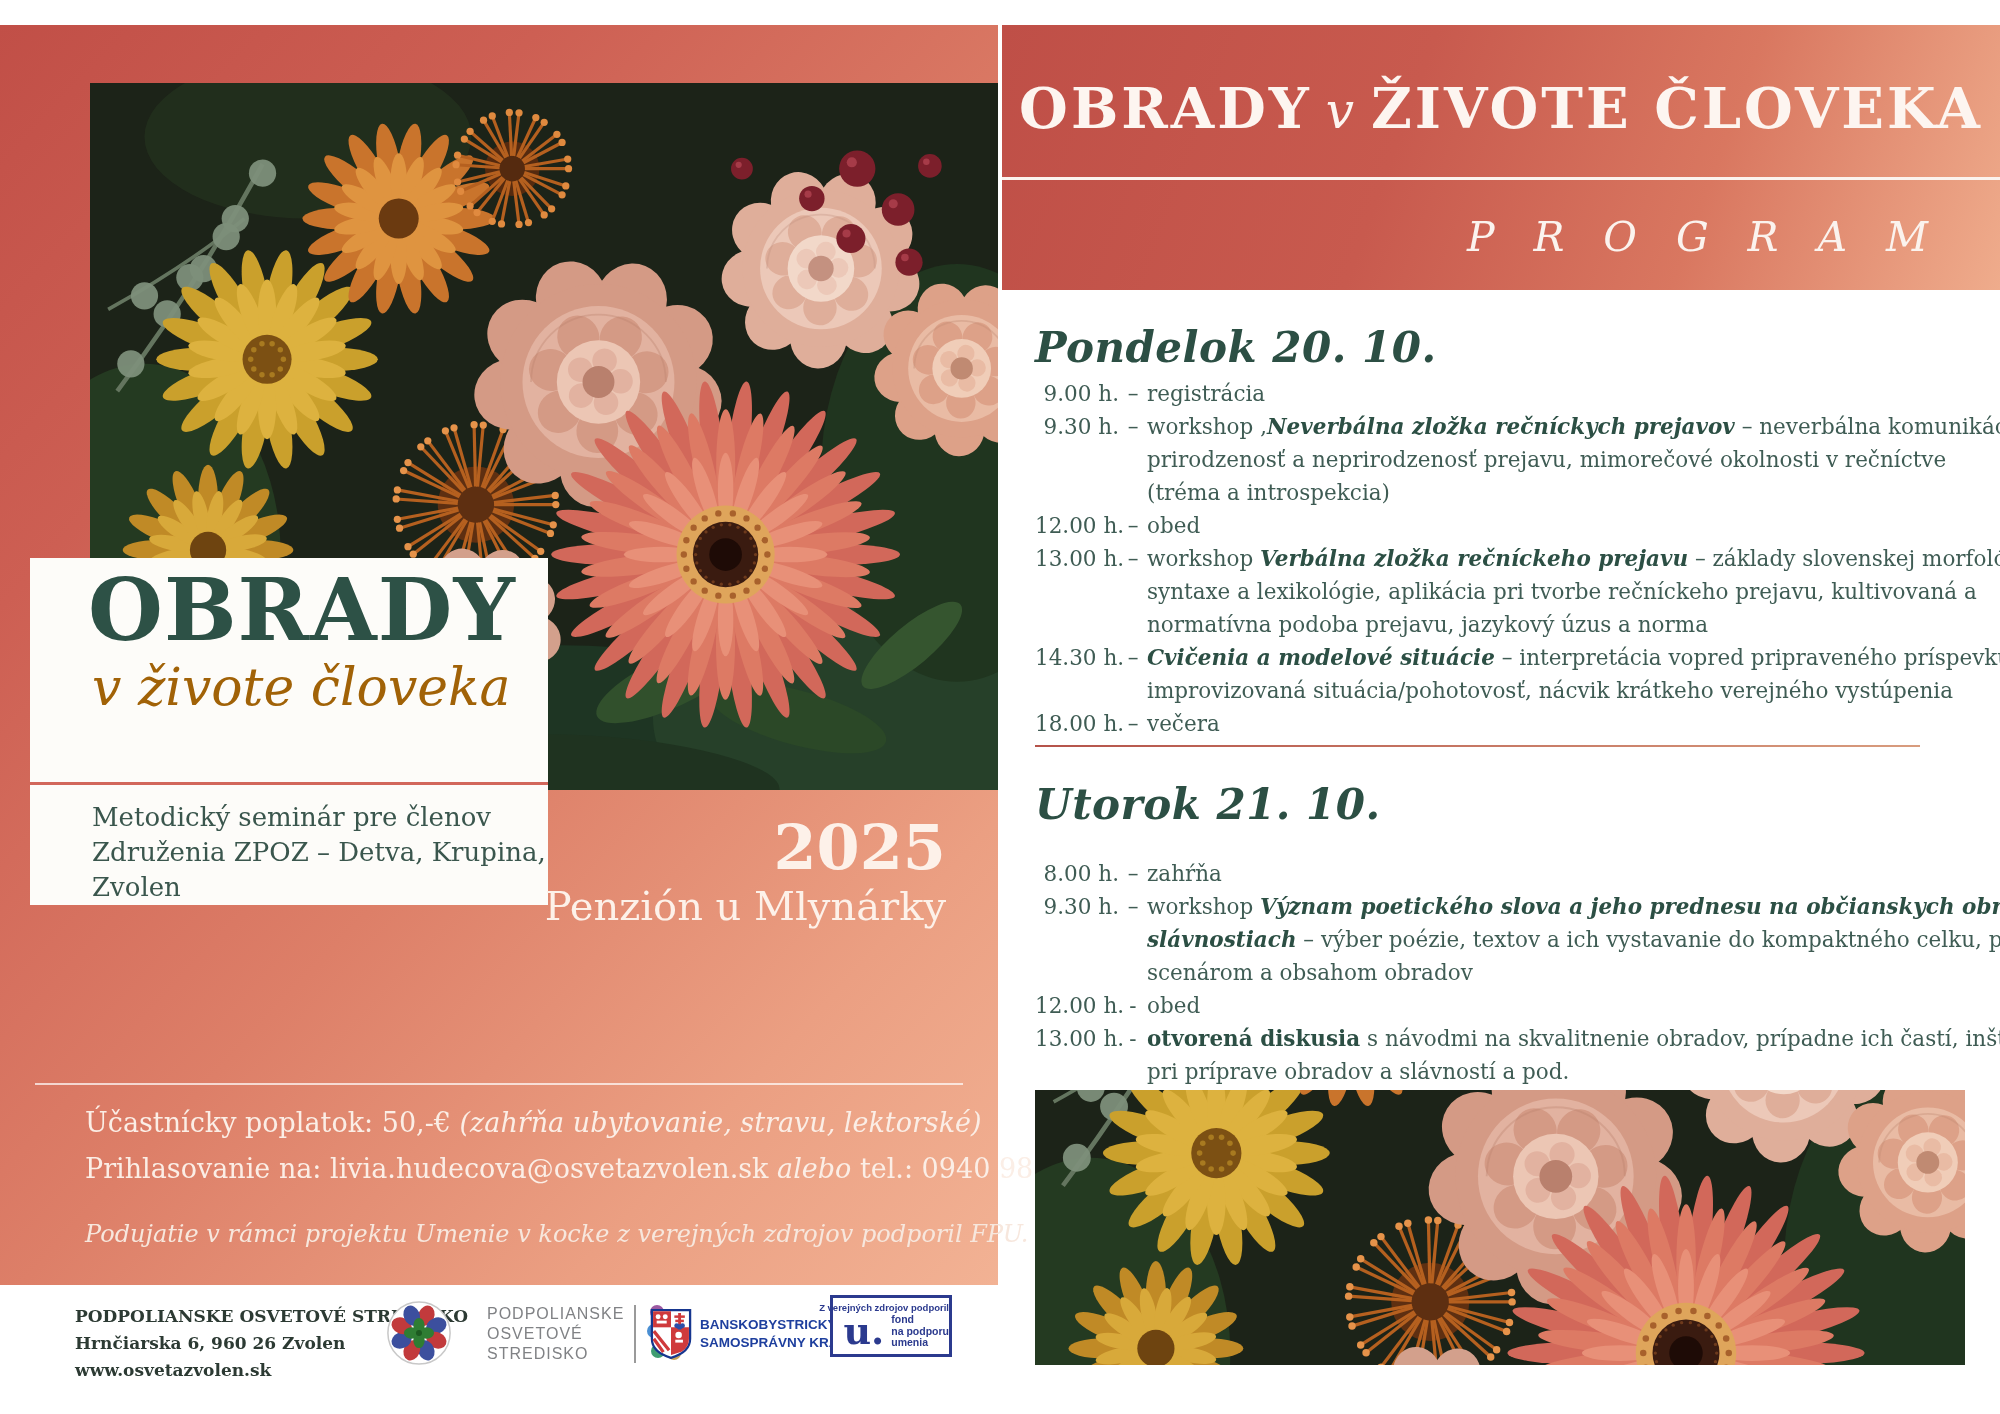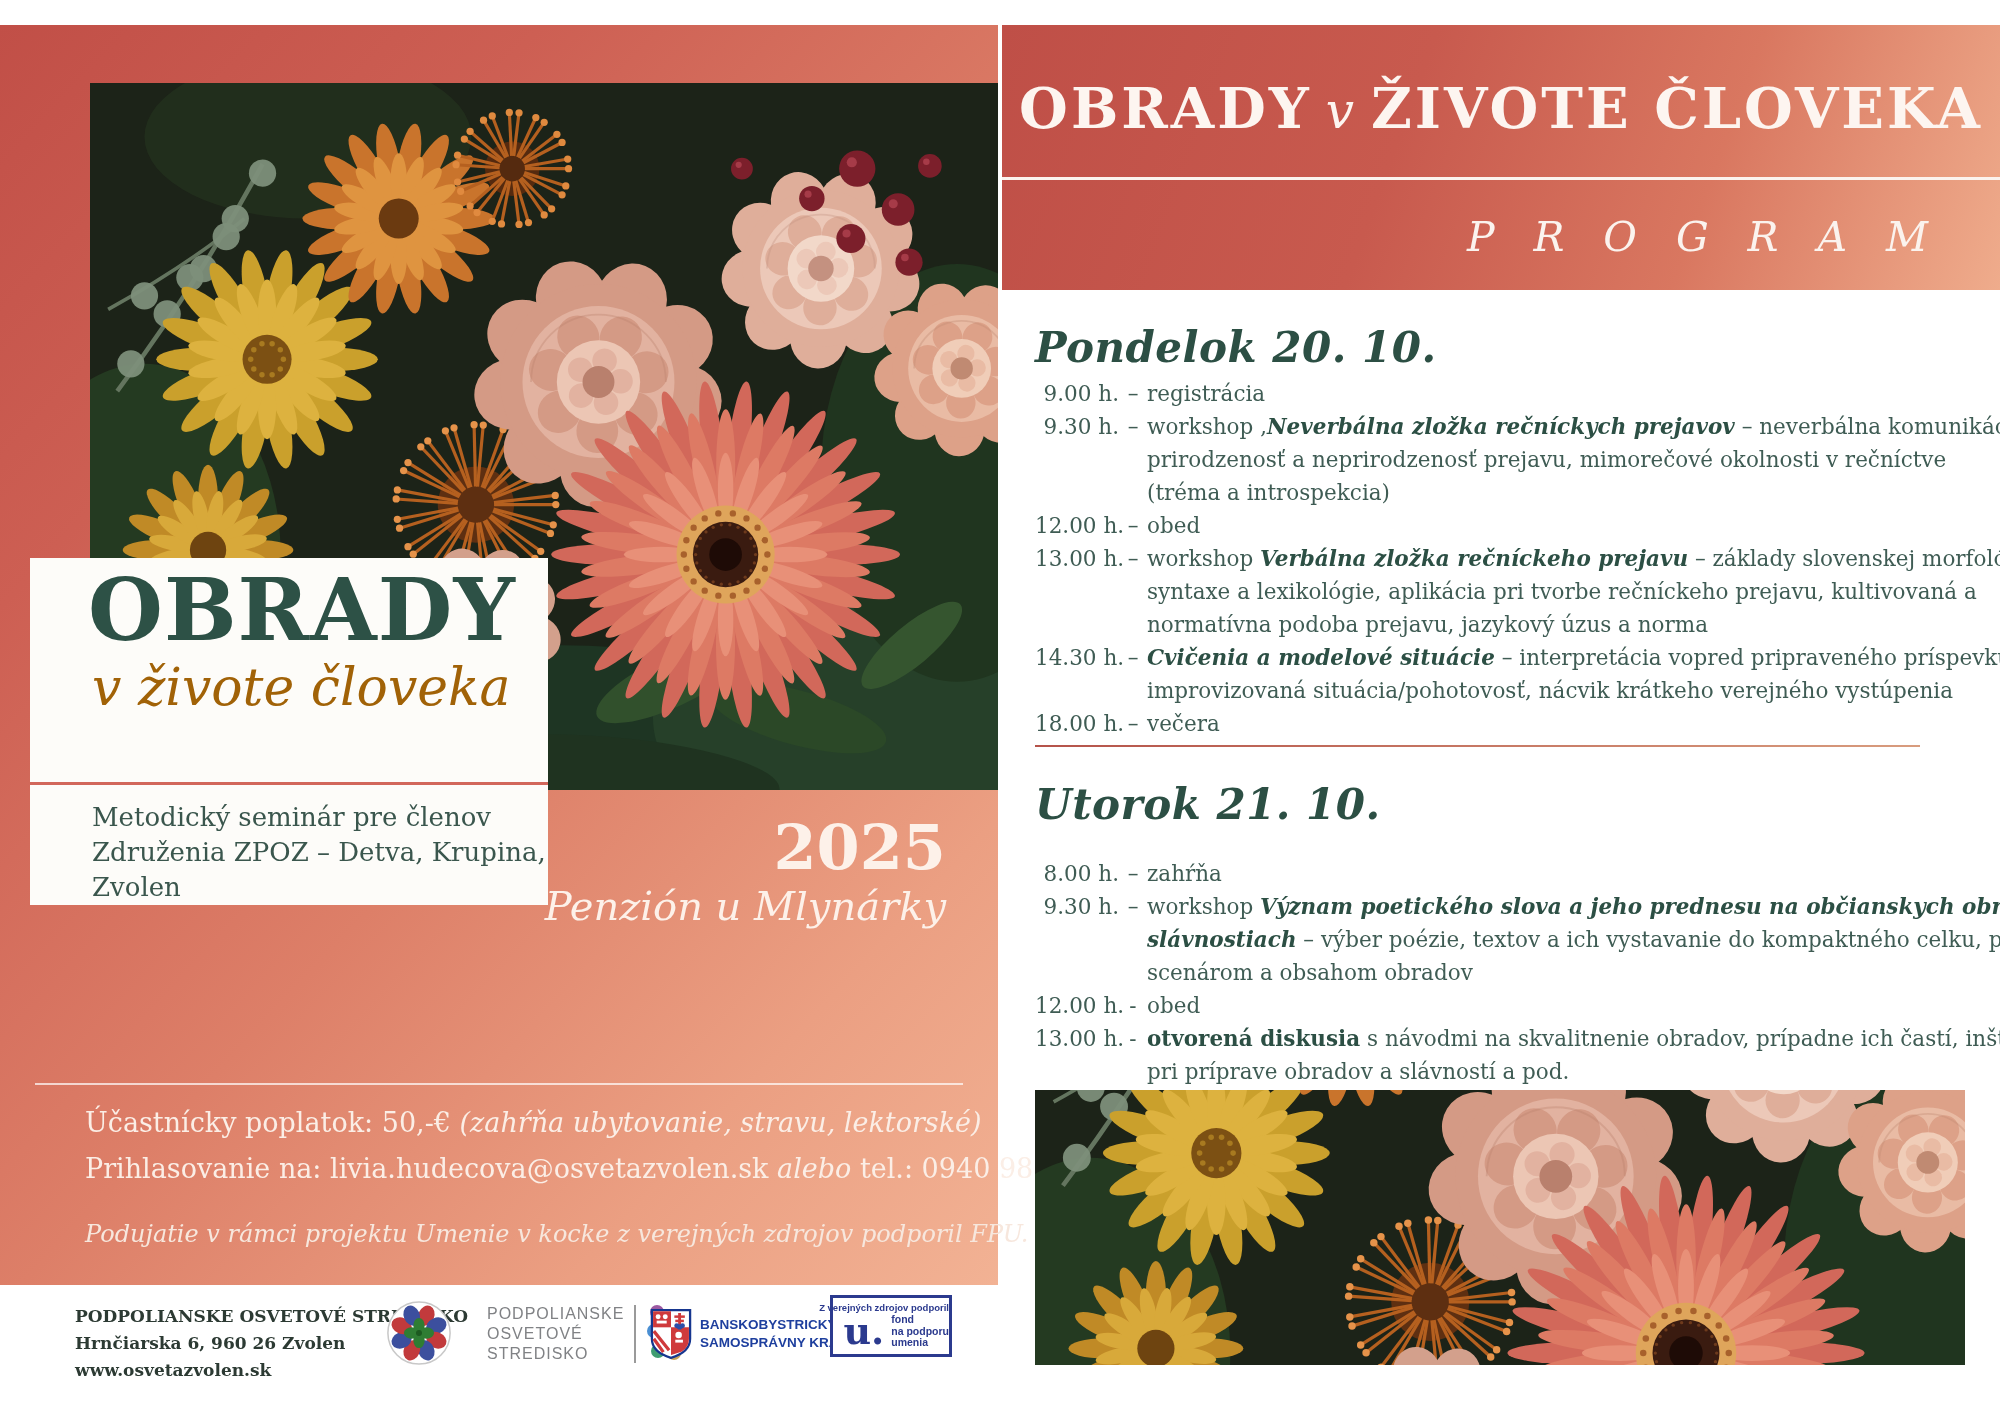--- a/index.html
+++ b/index.html
@@ -25,21 +25,21 @@
   .seminar    { position:absolute; left:62px; top:242px; font-size:26px; color:#3a564d; line-height:35px; }
 
   .lektori { position:absolute; left:75px; top:905px; color:#fdf1e9; }
   .lektori-label { font-style:italic; font-size:29px; line-height:34px; margin-bottom:10px; }
   .lektori-name  { font-size:30px; line-height:44px; }
 
   .dates { position:absolute; right:52px; top:790px; text-align:right; color:#fdf1e9; }
   .date-range { font-size:60px; font-weight:700; line-height:64px; letter-spacing:1px; }
   .date-year  { font-size:62px; font-weight:700; line-height:66px; }
   .venue-city { font-size:40px; line-height:50px; margin-top:6px; }
-  .venue-place{ font-size:40px; font-style:italic; line-height:50px; }
+  .venue-place{ font-size:40px; line-height:50px; }
 
   .thin-rule { position:absolute; left:35px; right:35px; top:1058px; height:2px; background:rgba(255,255,255,0.7); }
   .fee-line    { position:absolute; left:85px; top:1082px; font-size:27px; color:#fbeee6; white-space:nowrap; }
   .signup-line { position:absolute; left:85px; top:1128px; font-size:27px; color:#fbeee6; white-space:nowrap; }
   .it { font-style:italic; }
   .fpu-note { position:absolute; left:85px; top:1195px; font-size:24px; font-style:italic; color:#f7e7dd; white-space:nowrap; }
 
   
   .org-block { position:absolute; left:75px; top:1303px; font-weight:700; font-size:17px; line-height:27px; color:#2c3a33; }
   .folk-logo { position:absolute; left:386px; top:1300px; width:66px; height:66px; }

